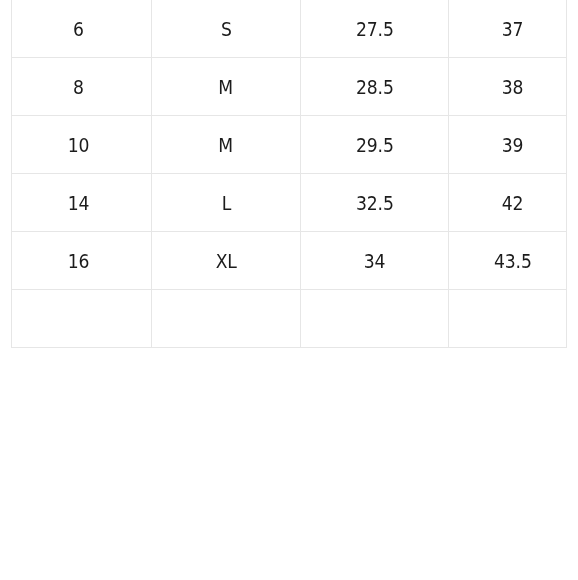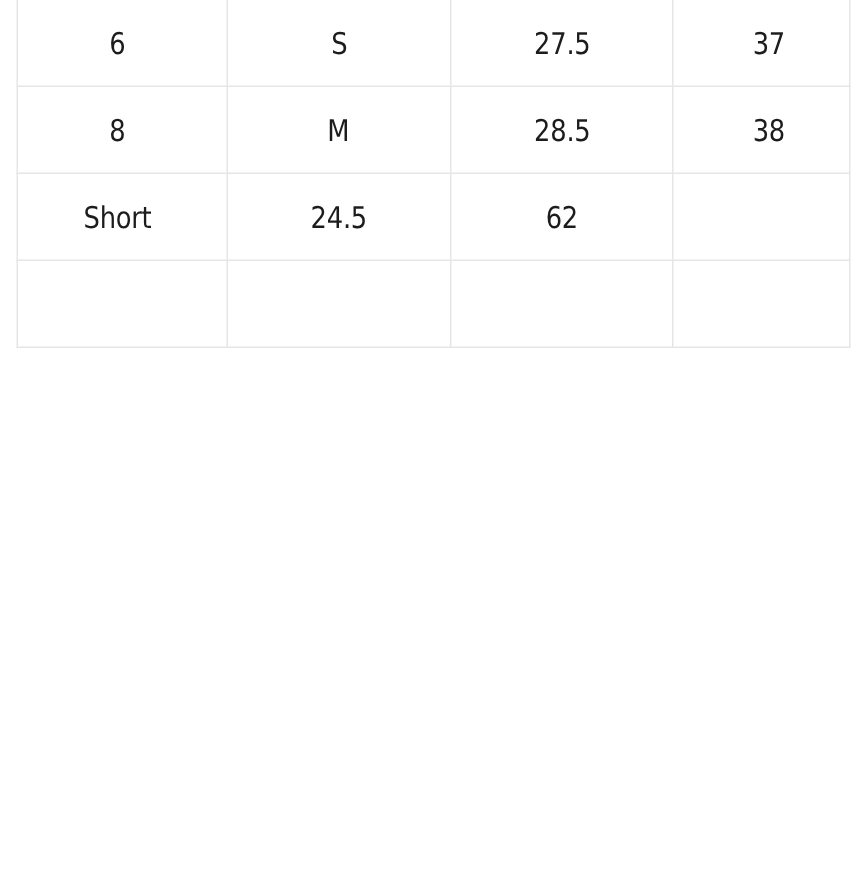--- a/index.html
+++ b/index.html
@@ -108,33 +108,45 @@
           <td class="col-4"><span class="cell-text">37</span></td>
         </tr>
 
         <tr>
           <td class="col-1"><span class="cell-text">8</span></td>
           <td class="col-2"><span class="cell-text">M</span></td>
           <td class="col-3"><span class="cell-text">28.5</span></td>
           <td class="col-4"><span class="cell-text">38</span></td>
         </tr>
 
+        <tr>
+          <td class="col-1"><span class="cell-text">10</span></td>
+          <td class="col-2"><span class="cell-text">M</span></td>
+          <td class="col-3"><span class="cell-text">29.5</span></td>
+          <td class="col-4"><span class="cell-text">39</span></td>
+        </tr>
+
+
+        <tr>
+          <td class="col-1"><span class="cell-text">14</span></td>
+          <td class="col-2"><span class="cell-text">L</span></td>
+          <td class="col-3"><span class="cell-text">32.5</span></td>
+          <td class="col-4"><span class="cell-text">42</span></td>
+        </tr>
+
+        <tr>
+          <td class="col-1"><span class="cell-text">16</span></td>
+          <td class="col-2"><span class="cell-text">XL</span></td>
+          <td class="col-3"><span class="cell-text">34</span></td>
+          <td class="col-4"><span class="cell-text">43.5</span></td>
+        </tr>
 
 
 
 
-
-
-
-        <tr>
-          <td class="col-1"><span class="cell-text">Short</span></td>
-          <td class="col-2"><span class="cell-text">24.5</span></td>
-          <td class="col-3"><span class="cell-text">62</span></td>
-          <td class="col-4"><span class="cell-text"></span></td>
-        </tr>
 
         <tr class="row-partial">
           <td class="col-1"><span class="cell-text"></span></td>
           <td class="col-2"><span class="cell-text"></span></td>
           <td class="col-3"><span class="cell-text"></span></td>
           <td class="col-4"><span class="cell-text"></span></td>
         </tr>
 
       </tbody>
     </table>

